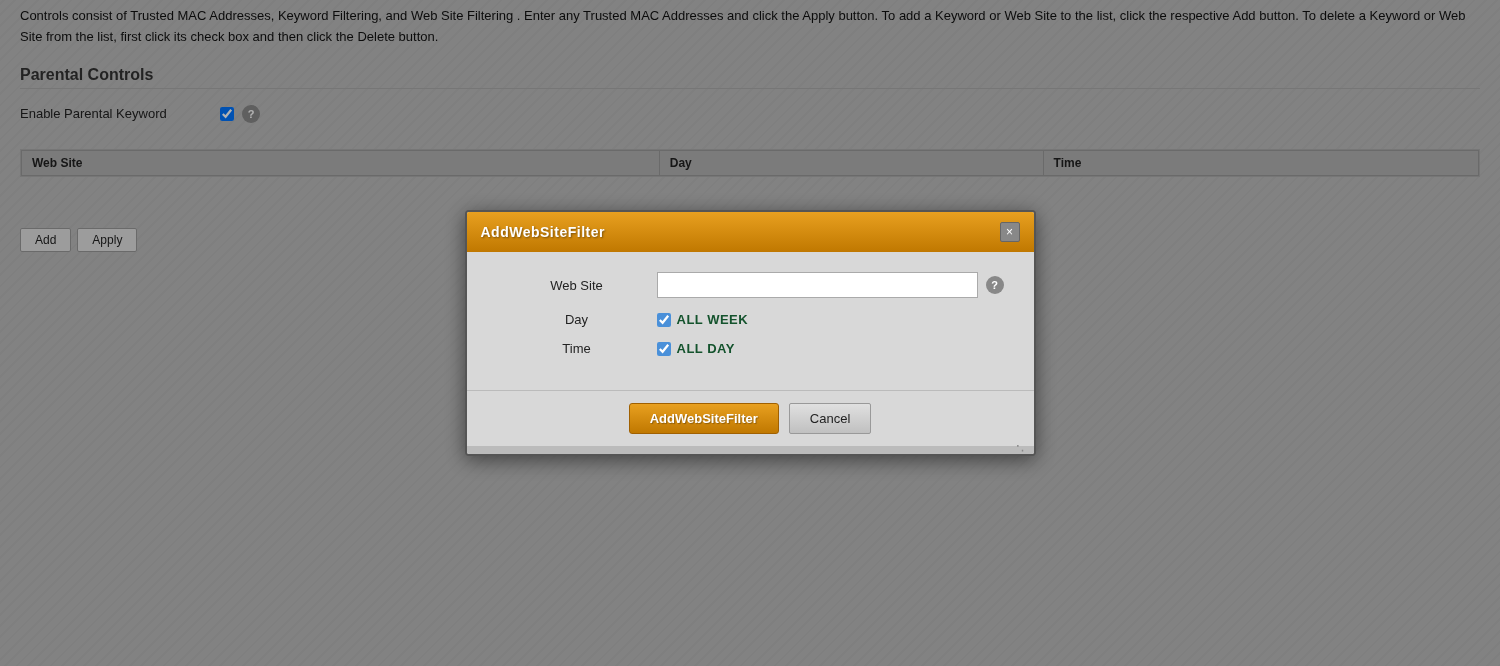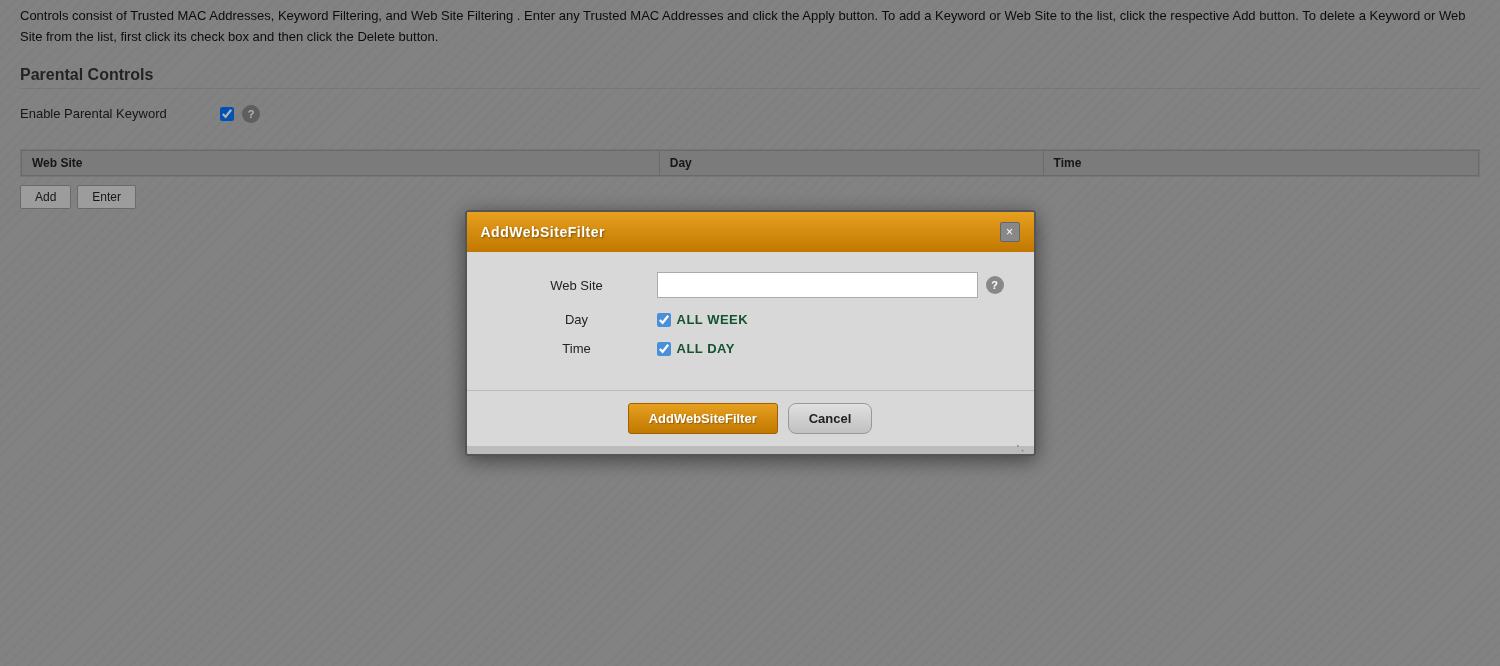--- a/index.html
+++ b/index.html
@@ -125,20 +125,21 @@
     }
 
     .btn {
       padding: 4px 14px;
       background: #e0e0e0;
       border: 1px solid #999;
       border-radius: 2px;
       cursor: pointer;
       font-size: 12px;
       color: #222;
+      margin-top: 43px;
     }
 
     
     .help-icon {
       display: inline-flex;
       align-items: center;
       justify-content: center;
       width: 18px;
       height: 18px;
       border-radius: 50%;
@@ -265,25 +266,24 @@
       font-size: 13px;
       font-weight: bold;
       cursor: pointer;
       text-shadow: 1px 1px 1px rgba(0,0,0,0.3);
     }
 
     .btn-modal-cancel {
       padding: 7px 20px;
       background: linear-gradient(to bottom, #e0e0e0, #c0c0c0);
       border: 1px solid #999;
-      border-radius: 8px;
-      color: #222;
-      font-size: 13px;
-      cursor: pointer;
-      font-weight: bold;
+      border-radius: 2px;
+      color: #222;
+      font-size: 13px;
+      cursor: pointer;
     }
 
     .resize-handle {
       height: 8px;
       background: #bbb;
       cursor: se-resize;
       display: flex;
       align-items: center;
       justify-content: flex-end;
       padding-right: 4px;
@@ -348,21 +348,21 @@
               <th>Time</th>
             </tr>
           </thead>
           <tbody id="table-body">
           </tbody>
         </table>
       </div>
 
       <div class="action-buttons">
         <button class="btn">Add</button>
-        <button class="btn">Enter</button>
+        <button class="btn">Apply</button>
       </div>
     </div>
   </div>
 </div>
 
 <div class="modal-overlay">
   <div class="modal">
 
     <div class="modal-header">
       <span class="modal-title">AddWebSiteFilter</span>

